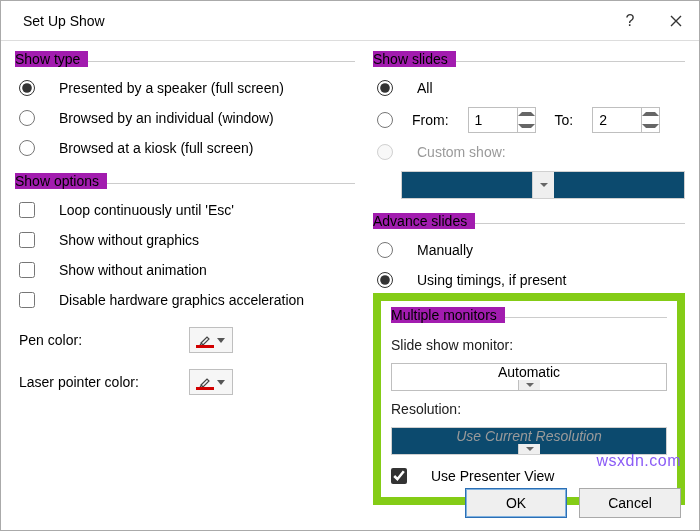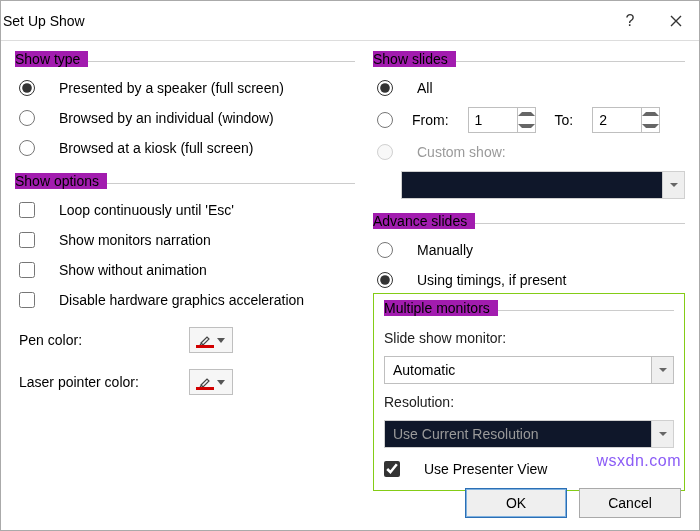--- a/index.html
+++ b/index.html
@@ -1,19 +1,19 @@
 <!DOCTYPE html>
 <html><head>
 <meta charset="utf-8">
 <style>
   * { box-sizing: border-box; font-family: "Segoe UI", Tahoma, sans-serif; font-size: 14px; }
   body { margin: 0; background: #f0f0f0; color: #000; }
   .window { width: 700px; height: 531px; background: #fff; border: 1px solid #aaa; position: relative; }
   .titlebar { height: 40px; display: flex; align-items: center; border-bottom: 1px solid #ddd; background: #fff; }
-  .titlebar .title { padding-left: 2px; font-size: 14px; flex: 1; }
+  .titlebar .title { padding-left: 22px; font-size: 14px; flex: 1; }
   .titlebar .tbtn { width: 46px; height: 40px; display: flex; align-items: center; justify-content: center; font-size: 16px; color: #333; }
   .content { display: flex; padding: 10px 14px 0 14px; gap: 18px; }
   .col { display: flex; flex-direction: column; }
   .col-left { width: 340px; }
   .col-right { flex: 1; }
   .group-wrap { position: relative; }
   .group-wrap .rule { position: absolute; left: 0; right: 0; top: 10px; height: 1px; background: #ccc; z-index: 0; }
   .group-wrap .lbl { position: relative; background: #a21caf; padding-right: 8px; z-index: 1; display: inline-block; margin-bottom: 6px;}
   .opts { display: flex; flex-direction: column; gap: 8px; padding: 4px 0 0 4px; }
   .row { display: flex; align-items: center; gap: 24px; min-height: 22px; }
@@ -23,27 +23,27 @@
   .bucket { width: 16px; height: 14px; position: relative; }
   .bucket svg { display:block; }
   .redbar { width: 18px; height: 3px; background: #d20000; position:absolute; bottom:-1px; left:-1px;}
   .caret { width: 0; height: 0; border-left: 4px solid transparent; border-right: 4px solid transparent; border-top: 5px solid #555; margin-left:2px;}
   .spin { width: 68px; height: 26px; border: 1px solid #bfbfbf; display: inline-flex; align-items: center; background:#fff; }
   .spin .val { flex:1; padding: 0 6px; }
   .spin .arrows { width: 18px; height: 100%; border-left:1px solid #bfbfbf; display:flex; flex-direction:column;}
   .spin .arrows div { flex:1; display:flex; align-items:center; justify-content:center;}
   .tri-up { width:0; height:0; border-left:4px solid transparent; border-right:4px solid transparent; border-bottom:4px solid #666;}
   .tri-down { width:0; height:0; border-left:4px solid transparent; border-right:4px solid transparent; border-top:4px solid #666;}
-  .combo { height: 28px; border: 1px solid #bfbfbf; display:flex; align-items:center; background:#fff;}
+  .combo { height: 28px; border: 1px solid #bfbfbf; display:flex; align-items:center; background:#fff;flex-direction:column;}
   .combo .cval { flex:1; padding:0 8px;}
   .combo .cbtn { width:22px; height:100%; border-left:1px solid #bfbfbf; display:flex; align-items:center; justify-content:center; background:#efefef;}
-  .combo.dis { background:#0f172a; border-color:#d0d0d0;}
+  .combo.dis { background:#0c4a6e; border-color:#d0d0d0;font-style:italic;}
   .combo.dis .cval { color:#9a9a9a;}
   .combo.dis .cbtn { border-color:#d0d0d0;}
-  .hl-box { border: 1px solid #84cc16; padding: 6px 10px 10px 10px; margin-top: 2px;}
+  .hl-box { border: 8px solid #84cc16; padding: 6px 10px 10px 10px; margin-top: 2px;}
   .footer { position:absolute; bottom:12px; right:18px; display:flex; gap:12px;}
   .btn { width:102px; height:30px; border:1px solid #a9a9a9; background:#efefef; display:flex; align-items:center; justify-content:center;}
   .btn.primary { border:1px solid #2b6fb5; box-shadow: inset 0 0 0 1px #7fb1df; }
   .midlabel { color:#202020; margin:4px 0 4px 0;}
   .watermark { position:absolute; right:18px; bottom:60px; font-size:16px; color:#8b5cf6; letter-spacing:0.5px;}
   .sublabel-row { display:flex; align-items:center; gap:19px; flex-wrap: nowrap;}
   .pcrow { display:flex; align-items:center; gap:40px; margin-top:8px;}
   .pcrow .pl { width: 130px;}
 </style>
 </head>
@@ -86,21 +86,21 @@
       <div class="group-wrap" style="margin-top:14px;">
         <div class="rule"></div>
         <span class="lbl">Show options</span>
         <div class="opts">
           <label class="row">
             <input type="checkbox" style="">
             <span>Loop continuously until 'Esc'</span>
           </label>
           <label class="row">
             <input type="checkbox" style="">
-            <span>Show monitors narration</span>
+            <span>Show without graphics</span>
           </label>
           <label class="row">
             <input type="checkbox" style="">
             <span>Show without animation</span>
           </label>
           <label class="row">
             <input type="checkbox" style="">
             <span>Disable hardware graphics acceleration</span>
           </label>
 

